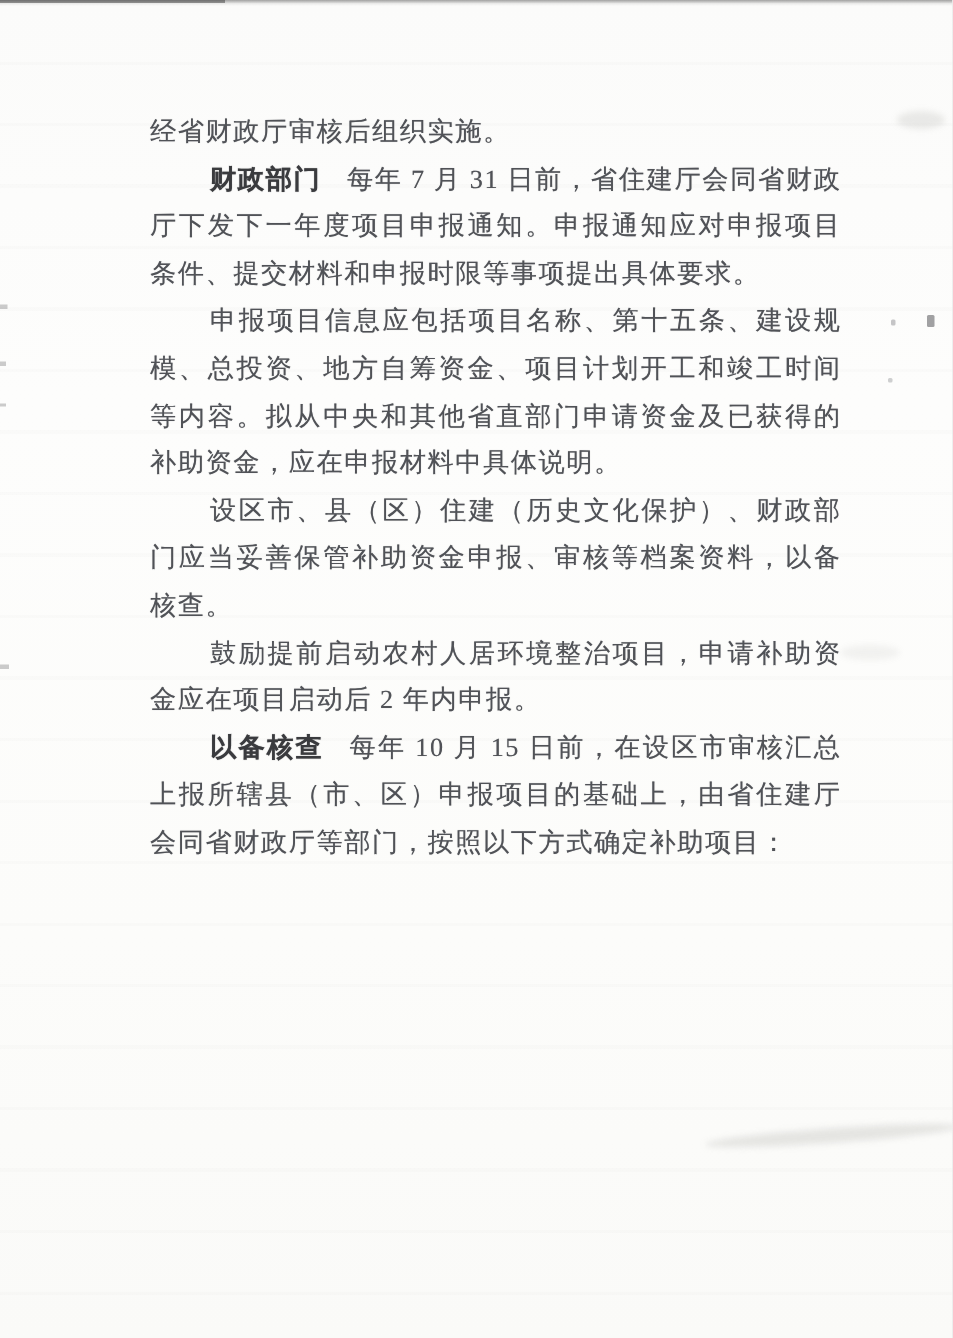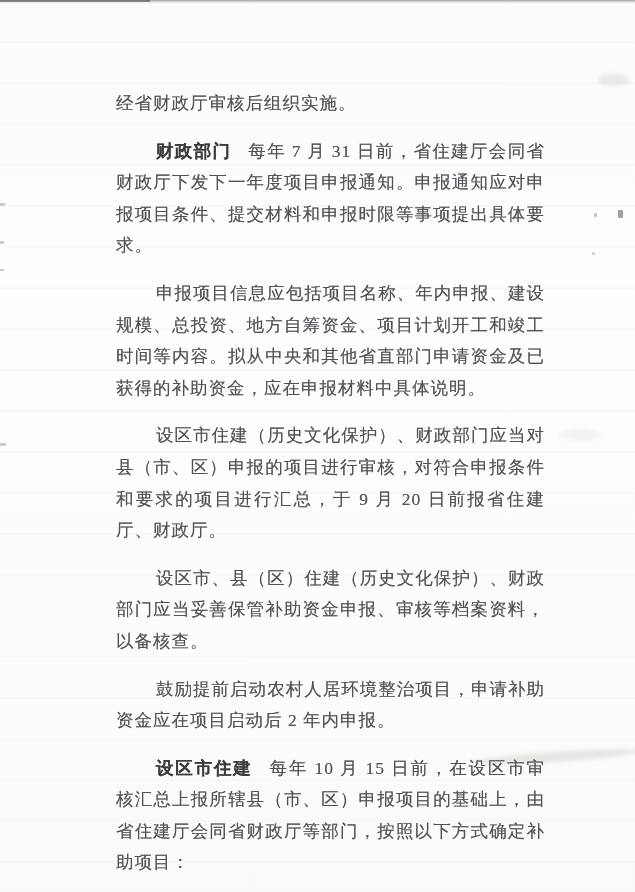--- a/index.html
+++ b/index.html
@@ -50,21 +50,21 @@
   .content {
     position: absolute;
     left: 100px; top: 72px; width: 461px;
     color: #505257;
     font-size: 17.5px;
     line-height: 31.6px;
     letter-spacing: 1px;
     text-shadow: 0 0 0.5px rgba(80,82,86,0.55);
   }
   .content p {
-    margin: 16px;
+    margin: 0;
     text-align: justify;
     text-align-last: left;
   }
   .content p.indent { text-indent: 40px; }
   .content .head {
     font-weight: bold;
     color: #3a3b3e;
     margin-right: 17px;
     text-shadow: 0 0 0.6px rgba(45,46,50,0.7);
   }
@@ -85,25 +85,24 @@
   <div class="smudge m1"></div>
   <div class="smudge m2"></div>
   <div class="smudge m3"></div>
 
   <div class="content" id="doc-body">
     <p><span class="body-text">经省财政厅审核后组织实施。</span></p>
 
     <p class="indent"><span class="head">财政部门</span><span class="body-text">每年 7 月 31 日前，省住建厅会同省财政厅下发下一年度项目申报通知。申报通知应对申报项目条件、提交材料和申报时限等事项提出具体要求。</span></p>
 
 
-    <p class="indent"><span class="body-text">申报项目信息应包括项目名称、年内申报、建设规模、总投资、地方自筹资金、项目计划开工和竣工时间等内容。拟从中央和其他省直部门申请资金及已获得的补助资金，应在申报材料中具体说明。</span></p>
+    <p class="indent"><span class="body-text">申报项目信息应包括项目名称、第十五条、建设规模、总投资、地方自筹资金、项目计划开工和竣工时间等内容。拟从中央和其他省直部门申请资金及已获得的补助资金，应在申报材料中具体说明。</span></p>
 
-    <p class="indent"><span class="body-text">设区市住建（历史文化保护）、财政部门应当对县（市、区）申报的项目进行审核，对符合申报条件和要求的项目进行汇总，于 9 月 20 日前报省住建厅、财政厅。</span></p>
 
     <p class="indent"><span class="body-text">设区市、县（区）住建（历史文化保护）、财政部门应当妥善保管补助资金申报、审核等档案资料，以备核查。</span></p>
 
     <p class="indent"><span class="body-text">鼓励提前启动农村人居环境整治项目，申请补助资金应在项目启动后 2 年内申报。</span></p>
 
-    <p class="indent"><span class="head">设区市住建</span><span class="body-text">每年 10 月 15 日前，在设区市审核汇总上报所辖县（市、区）申报项目的基础上，由省住建厅会同省财政厅等部门，按照以下方式确定补助项目：</span></p>
+    <p class="indent"><span class="head">以备核查</span><span class="body-text">每年 10 月 15 日前，在设区市审核汇总上报所辖县（市、区）申报项目的基础上，由省住建厅会同省财政厅等部门，按照以下方式确定补助项目：</span></p>
 
   </div>
 
 </div>
 
 </body></html>

